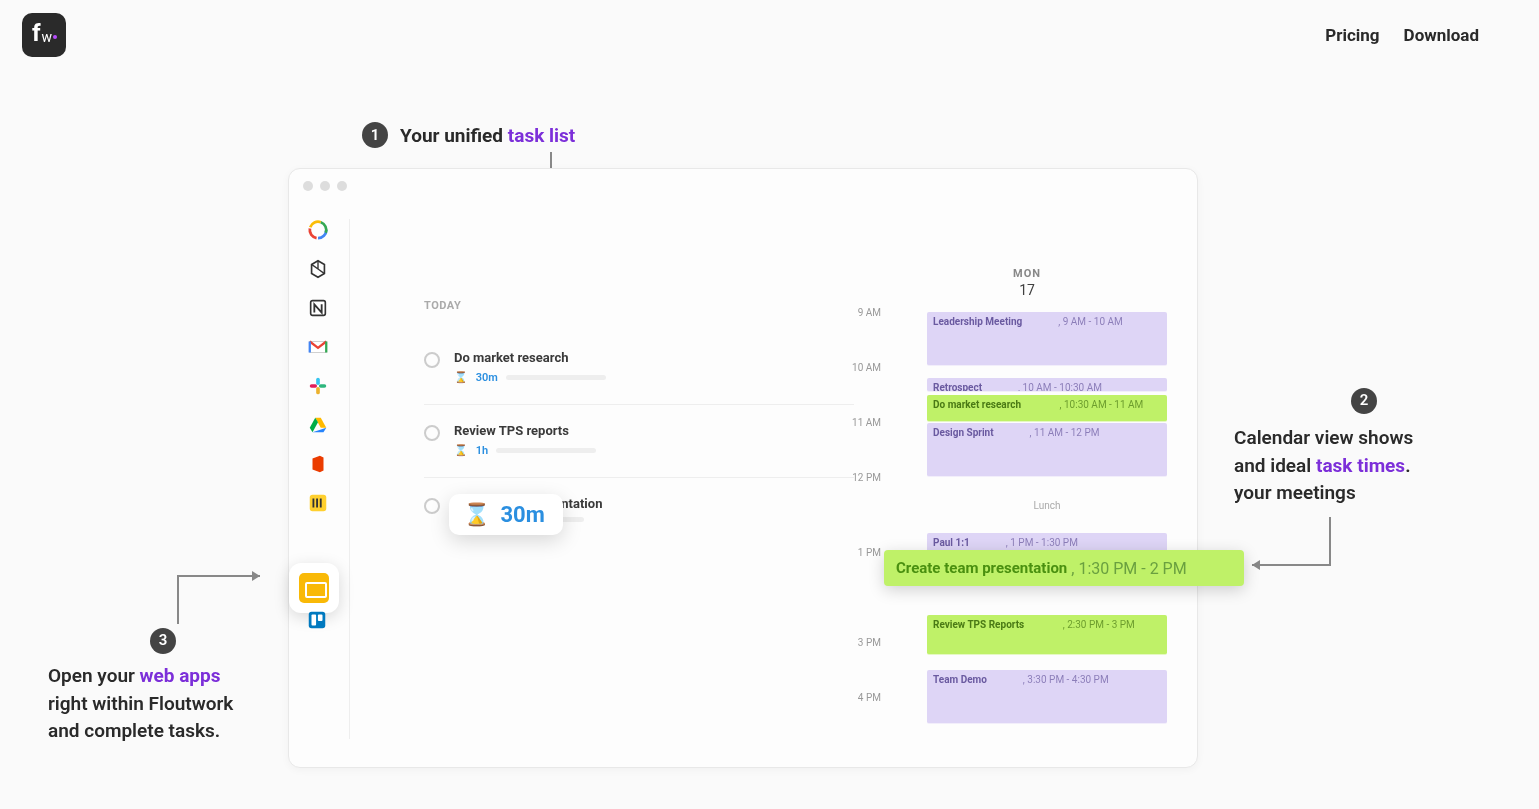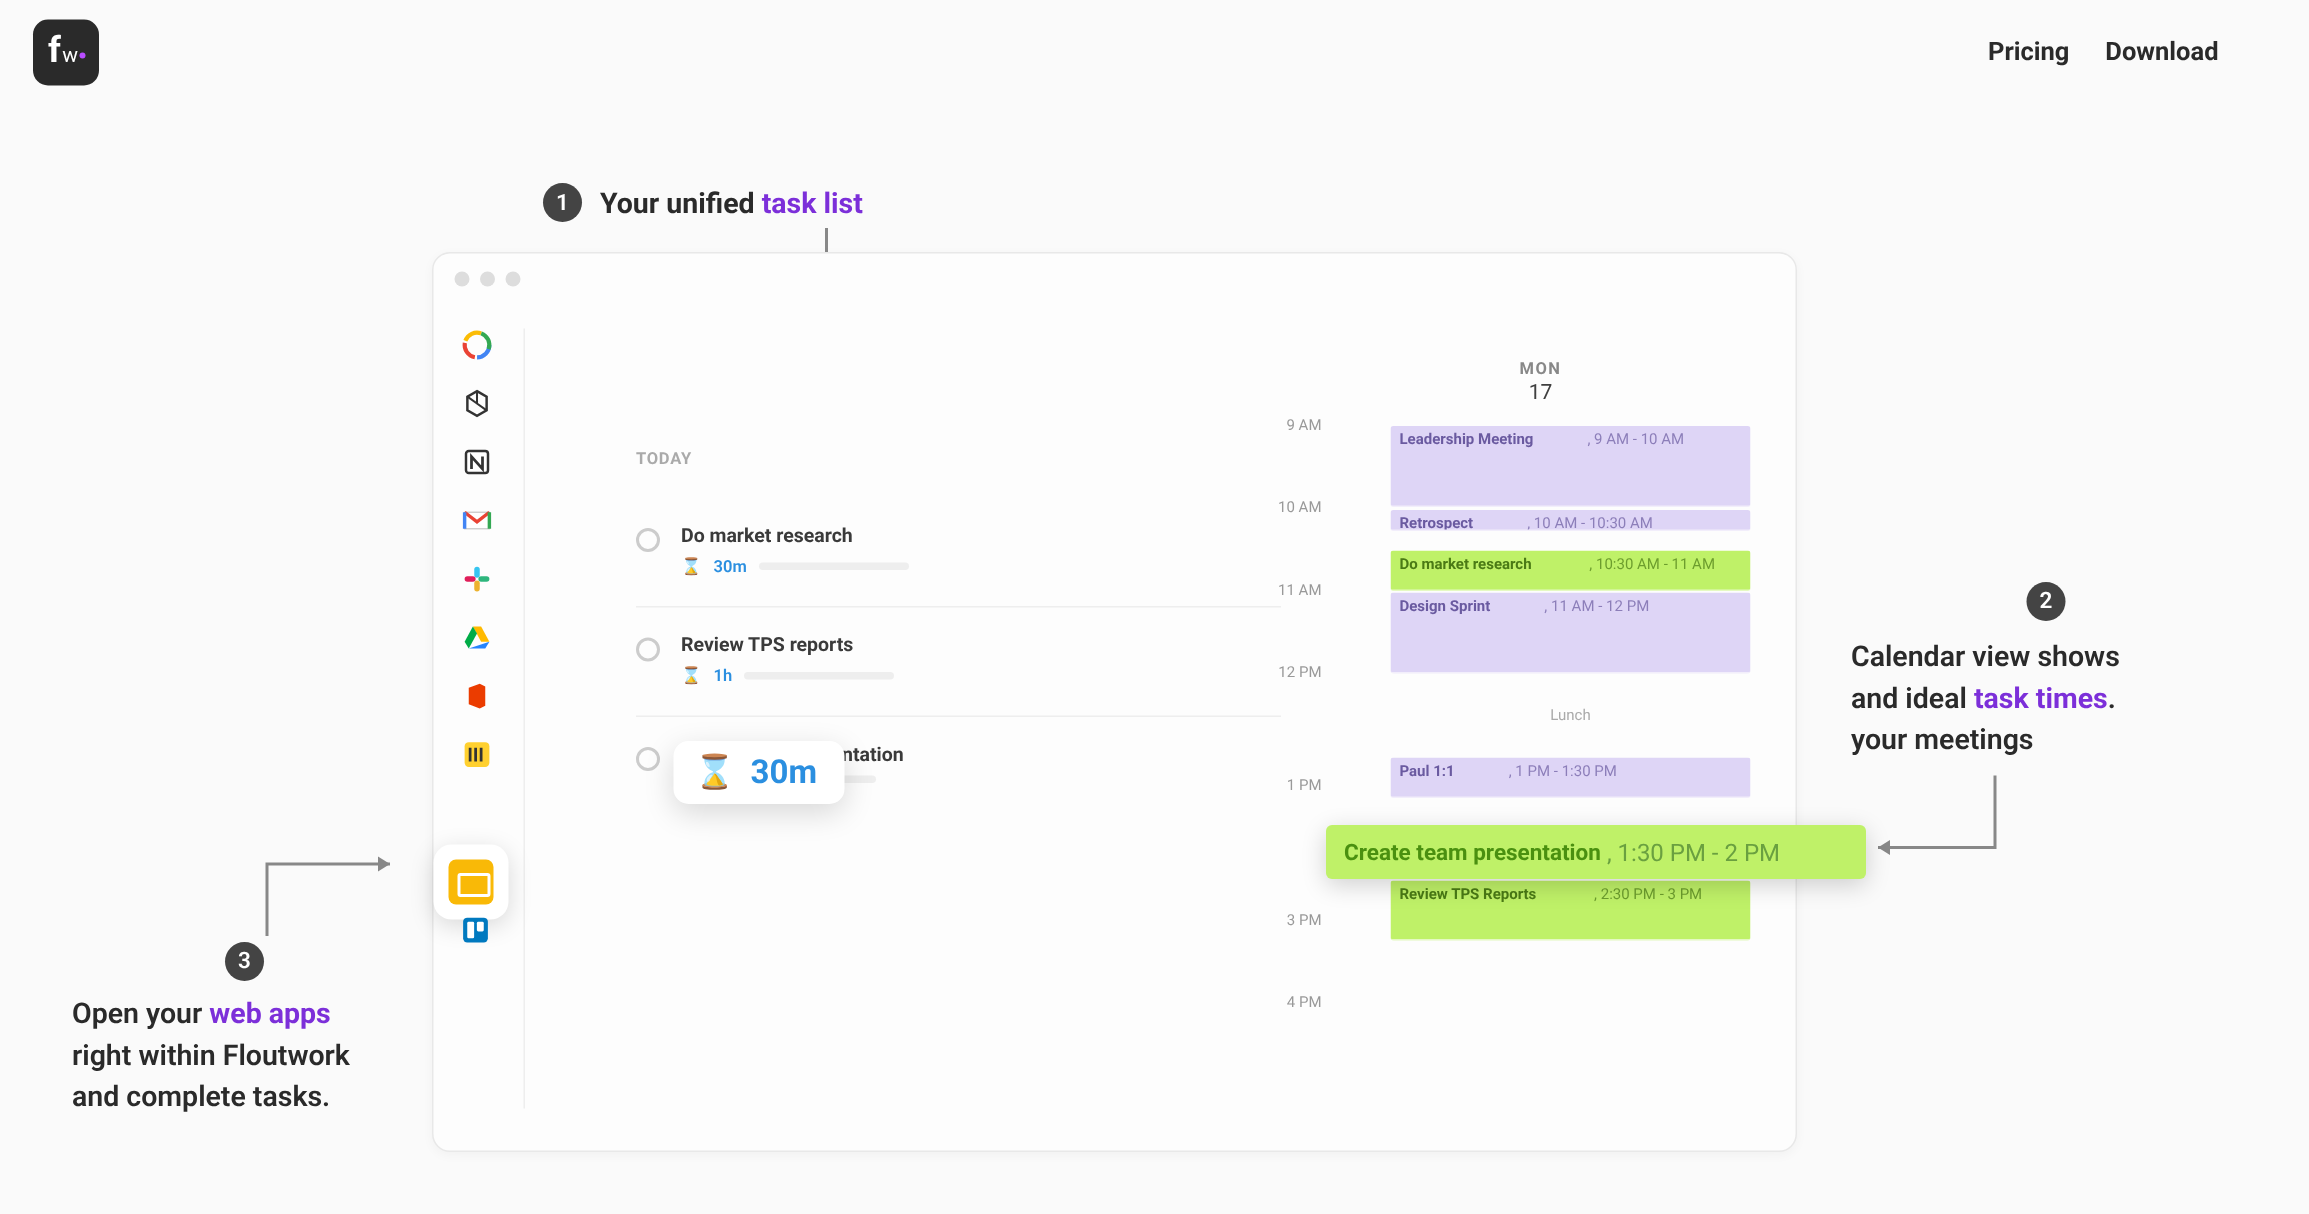--- a/index.html
+++ b/index.html
@@ -260,21 +260,21 @@
 .duration-popup .hg-big { color:#999; font-size:22px;}
 .duration-popup .val { color:#2b8fe0; font-weight:700; font-size:22px;}
 
 
 .calendar {
   position: absolute;
   top: 70px;
   left: 598px;
   width: 280px;
 }
-.cal-header { text-align:center; margin-bottom: 14px;}
+.cal-header { text-align:center; margin-bottom: 14px; margin-top: 28px;}
 .cal-day { font-size:11px; font-weight:700; color:#888; letter-spacing:1px;}
 .cal-date { font-size:14px; color:#404040; margin-top:2px;}
 .cal-grid {
   position: relative;
   height: 445px;
 }
 .hour-label {
   position: absolute;
   left: -6px;
   font-size: 10px;
@@ -521,26 +521,27 @@
     </div>
     <div class="cal-grid" id="cal-grid">
         <div class="hour-label" style="top: 0px;">9 AM</div>
         <div class="hour-label" style="top: 55px;">10 AM</div>
         <div class="hour-label" style="top: 110px;">11 AM</div>
         <div class="hour-label" style="top: 165px;">12 PM</div>
         <div class="hour-label" style="top: 220px; margin-top: 20px;">1 PM</div>
         <div class="hour-label" style="top: 330px;">3 PM</div>
         <div class="hour-label" style="top: 385px;">4 PM</div>
         <div class="cal-event purple" style="top: 0px; height: 54px;"><span class="etitle">Leadership Meeting</span><span class="etime">, 9 AM - 10 AM</span></div>
-        <div class="cal-event purple" style="top: 56px; height: 14px;"><span class="etitle">Retrospect</span><span class="etime">, 10 AM - 10:30 AM</span></div>
+        <div class="cal-event purple" style="top: 66px; height: 14px;"><span class="etitle">Retrospect</span><span class="etime">, 10 AM - 10:30 AM</span></div>
         <div class="cal-event green" style="top: 83px; height: 27px;"><span class="etitle">Do market research</span><span class="etime"> , 10:30 AM - 11 AM</span></div>
         <div class="cal-event purple" style="top: 111px; height: 54px;"><span class="etitle">Design Sprint</span><span class="etime">, 11 AM - 12 PM</span></div>
         <div class="cal-event lunch" style="top: 166px; height: 54px;">Lunch</div>
         <div class="cal-event purple" style="top: 221px; height: 27px;"><span class="etitle">Paul 1:1</span><span class="etime">, 1 PM - 1:30 PM</span></div>
         <div class="cal-event green" style="top: 303px; height: 40px;"><span class="etitle">Review TPS Reports</span><span class="etime"> , 2:30 PM - 3 PM</span></div>
+        <div class="cal-event purple" style="top: 358px; height: 54px;"><span class="etitle">Team Demo</span><span class="etime">, 3:30 PM - 4:30 PM</span></div>
       </div>
   </div>
 </div>
 
 <div class="cal-highlight">
   <span class="etitle">Create team presentation</span>
   <span class="etime">, 1:30 PM - 2 PM</span>
 </div>
 
 </body></html>

